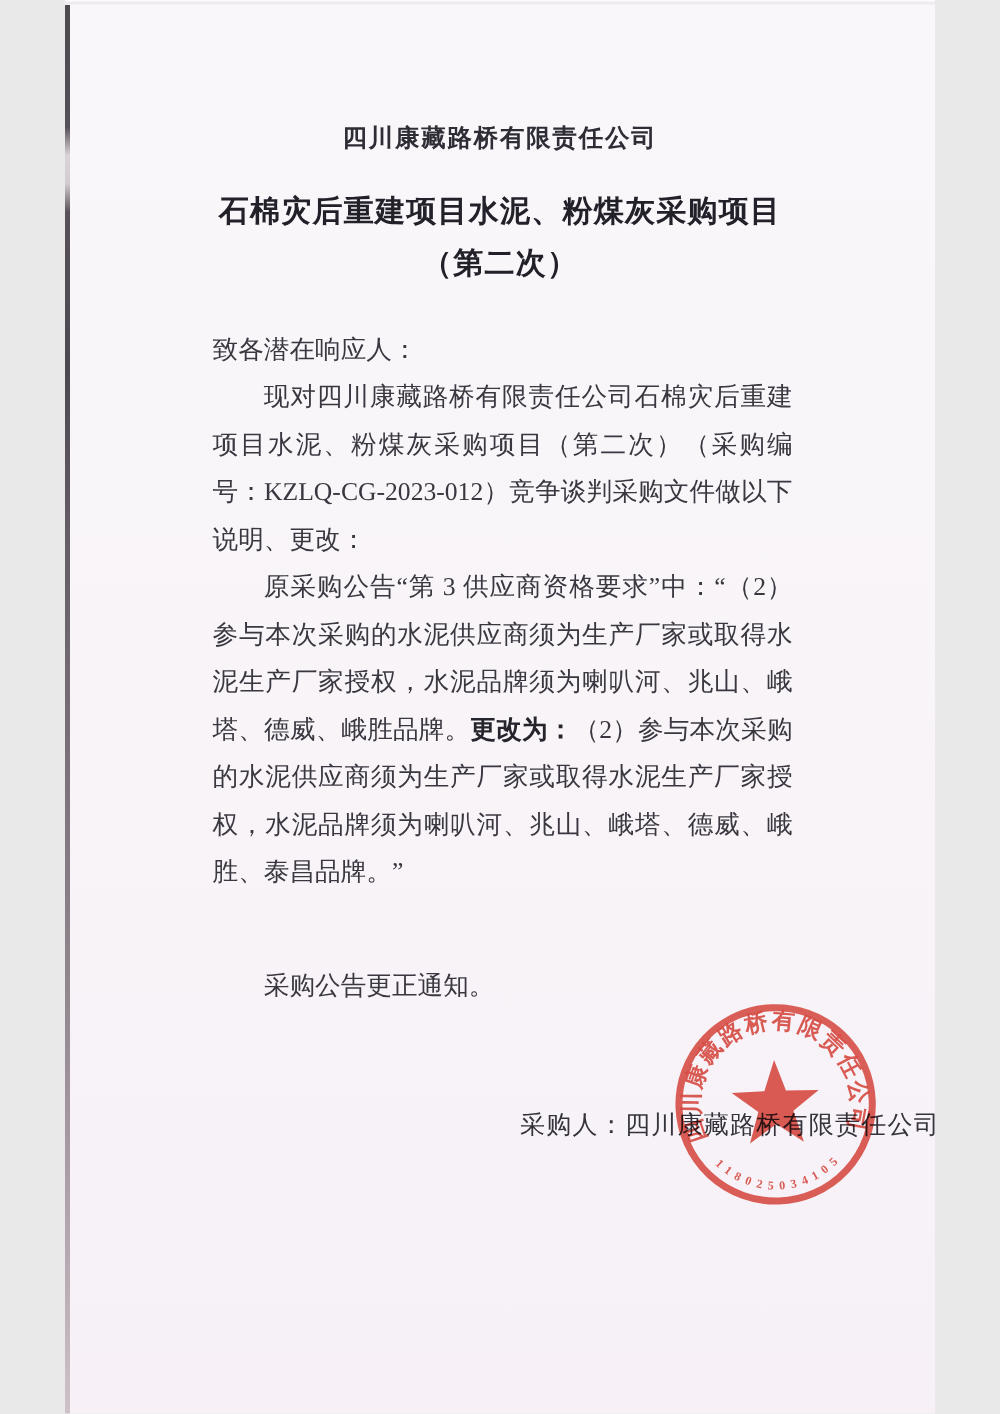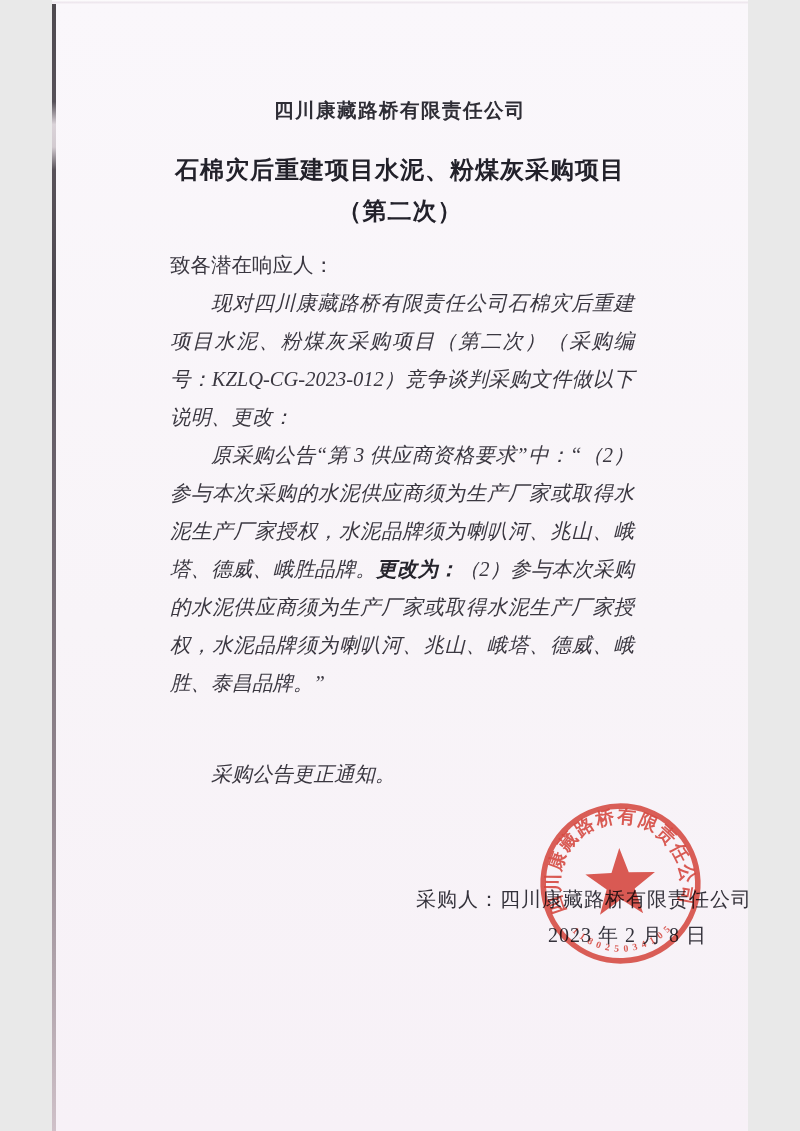--- a/index.html
+++ b/index.html
@@ -35,27 +35,27 @@
   .title{
     margin:27px 0 0 0;
     font-size:24px;font-weight:700;line-height:41px;
     letter-spacing:1px;color:#22212a;font-family:Liberation Mono, monospace;
   }
   .subtitle{
     margin:23px 0 0 0;
     font-size:22px;font-weight:700;letter-spacing:1.5px;color:#2b2a32;
   }
   .body-text{
-    margin-top:13px;
+    margin-top:28px;
     padding:0 114px 0 118px;
     font-size:20.5px;line-height:38px;
     text-align:justify;
   }
   .body-text p{margin:0;}
-  .indent{text-indent:2em;font-style:italic;}
+  .indent{text-indent:2em;}
   .closing{margin-top:53px !important;}
   .bold-change{font-weight:700;color:#26252d;}
   .purchaser{
     position:absolute;top:872px;left:364px;
     font-size:20px;letter-spacing:1px;color:#34323b;white-space:nowrap;margin-top:14px;
   }
   .date-line{
     position:absolute;top:922px;left:496px;
     font-size:20px;letter-spacing:1px;color:#34323b;white-space:nowrap;
   }
@@ -85,21 +85,20 @@
     <p>致各潜在响应人：</p>
     <p class="indent">现对四川康藏路桥有限责任公司石棉灾后重建项目水泥、粉煤灰采购项目（第二次）（采购编号：KZLQ-CG-2023-012）竞争谈判采购文件做以下说明、更改：</p>
     <p class="indent"><span>原采购公告“第 3 供应商资格要求”中：“（2）参与本次采购的水泥供应商须为生产厂家或取得水泥生产厂家授权，水泥品牌须为喇叭河、兆山、峨塔、德威、峨胜品牌。</span><span class="bold-change">更改为：</span><span>（2）参与本次采购的水泥供应商须为生产厂家或取得水泥生产厂家授权，水泥品牌须为喇叭河、兆山、峨塔、德威、峨胜、泰昌品牌。”</span></p>
     <p class="indent closing">采购公告更正通知。</p>
   </div>
 
   <div class="purchaser">
     <span>采购人：</span><span>四川康藏路桥有限责任公司</span>
   </div>
 
-  <div class="date-line">2023 年 2 月 8 日</div>
 
   <svg class="seal" viewBox="0 0 170 170" aria-hidden="true">
     <defs>
       <path id="sealArcTop" d="M 30.6 110.4 A 60 60 0 1 1 139.4 110.4" fill="none"></path>
       <path id="sealArcBottom" d="M 33.7 128.1 A 67 67 0 0 0 136.3 128.1" fill="none"></path>
     </defs>
     <circle cx="85" cy="85" r="76" fill="none" stroke="#d8392e" stroke-width="5.5" stroke-opacity="0.88"></circle>
     <polygon points="85,50 93.5,74.3 119.2,74.9 98.8,90.5 106.2,115.1 85,100.5 63.8,115.1 71.2,90.5 50.8,74.9 76.5,74.3" fill="#d8392e" fill-opacity="0.9"></polygon>
     <text font-size="18" font-weight="700" fill="#d8392e" fill-opacity="0.9">
       <textPath href="#sealArcTop" startOffset="0" textLength="236" lengthAdjust="spacing">四川康藏路桥有限责任公司</textPath>

